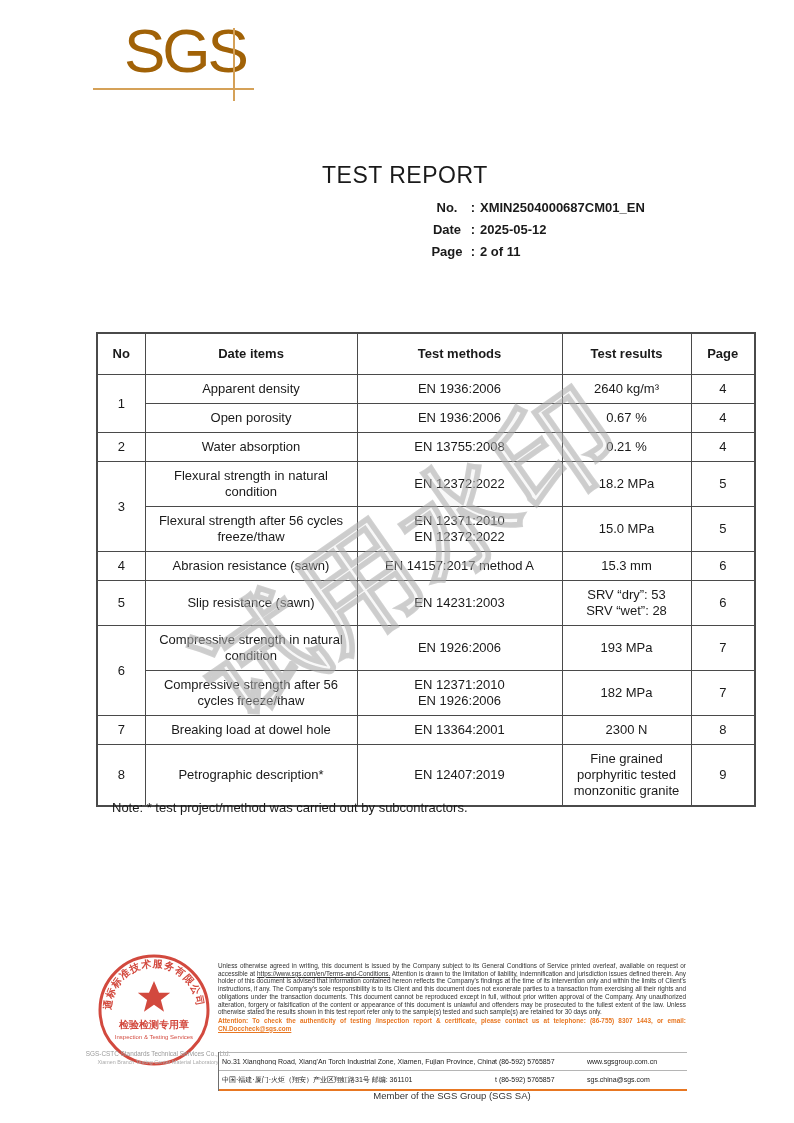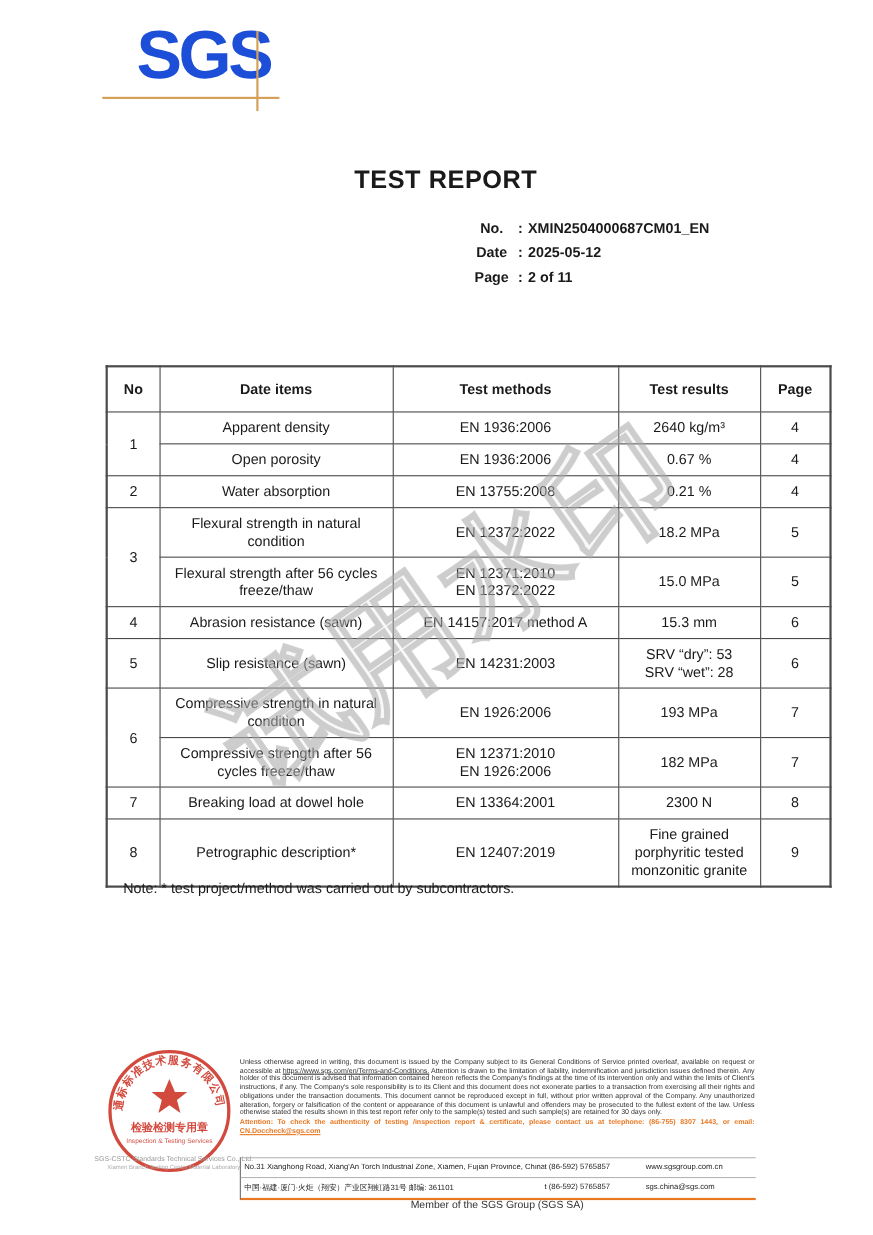--- a/index.html
+++ b/index.html
@@ -8,29 +8,29 @@
     width:794px;height:1123px;
     margin:0 auto;
     background:#ffffff;
     font-family:"Liberation Sans",sans-serif;
     color:#1a1a1a;
     overflow:hidden;
   }
   
   .logo-text{
     position:absolute;left:124px;top:20px;
-    font-size:62px;font-weight:700;color:#1d4ed8;
+    font-size:62px;font-weight:400;color:#a16207;
     letter-spacing:-3px;line-height:1;
   }
   .logo-hline{position:absolute;left:93px;top:88px;width:161px;height:2px;background:#d5a158;}
   .logo-vline{position:absolute;left:233px;top:28px;width:2px;height:73px;background:#d5a158;}
   
   .report-title{
-    position:absolute;left:322px;top:150px;
-    font-size:23px;font-weight:700;letter-spacing:.5px;
+    position:absolute;left:322px;top:162px;
+    font-size:23px;font-weight:400;letter-spacing:.5px;
   }
   .header-fields{position:absolute;left:428px;top:196px;font-size:13px;font-weight:700;}
   .hf-row{display:flex;height:22px;align-items:center;}
   .hf-label{width:38px;text-align:center;}
   .hf-colon{width:14px;text-align:center;}
   .hf-value{white-space:nowrap;}
   
   .summary{position:absolute;left:96px;top:271px;width:658px;text-align:center;font-size:13px;line-height:15px;}
   .summary-heading{font-weight:700;}
   

